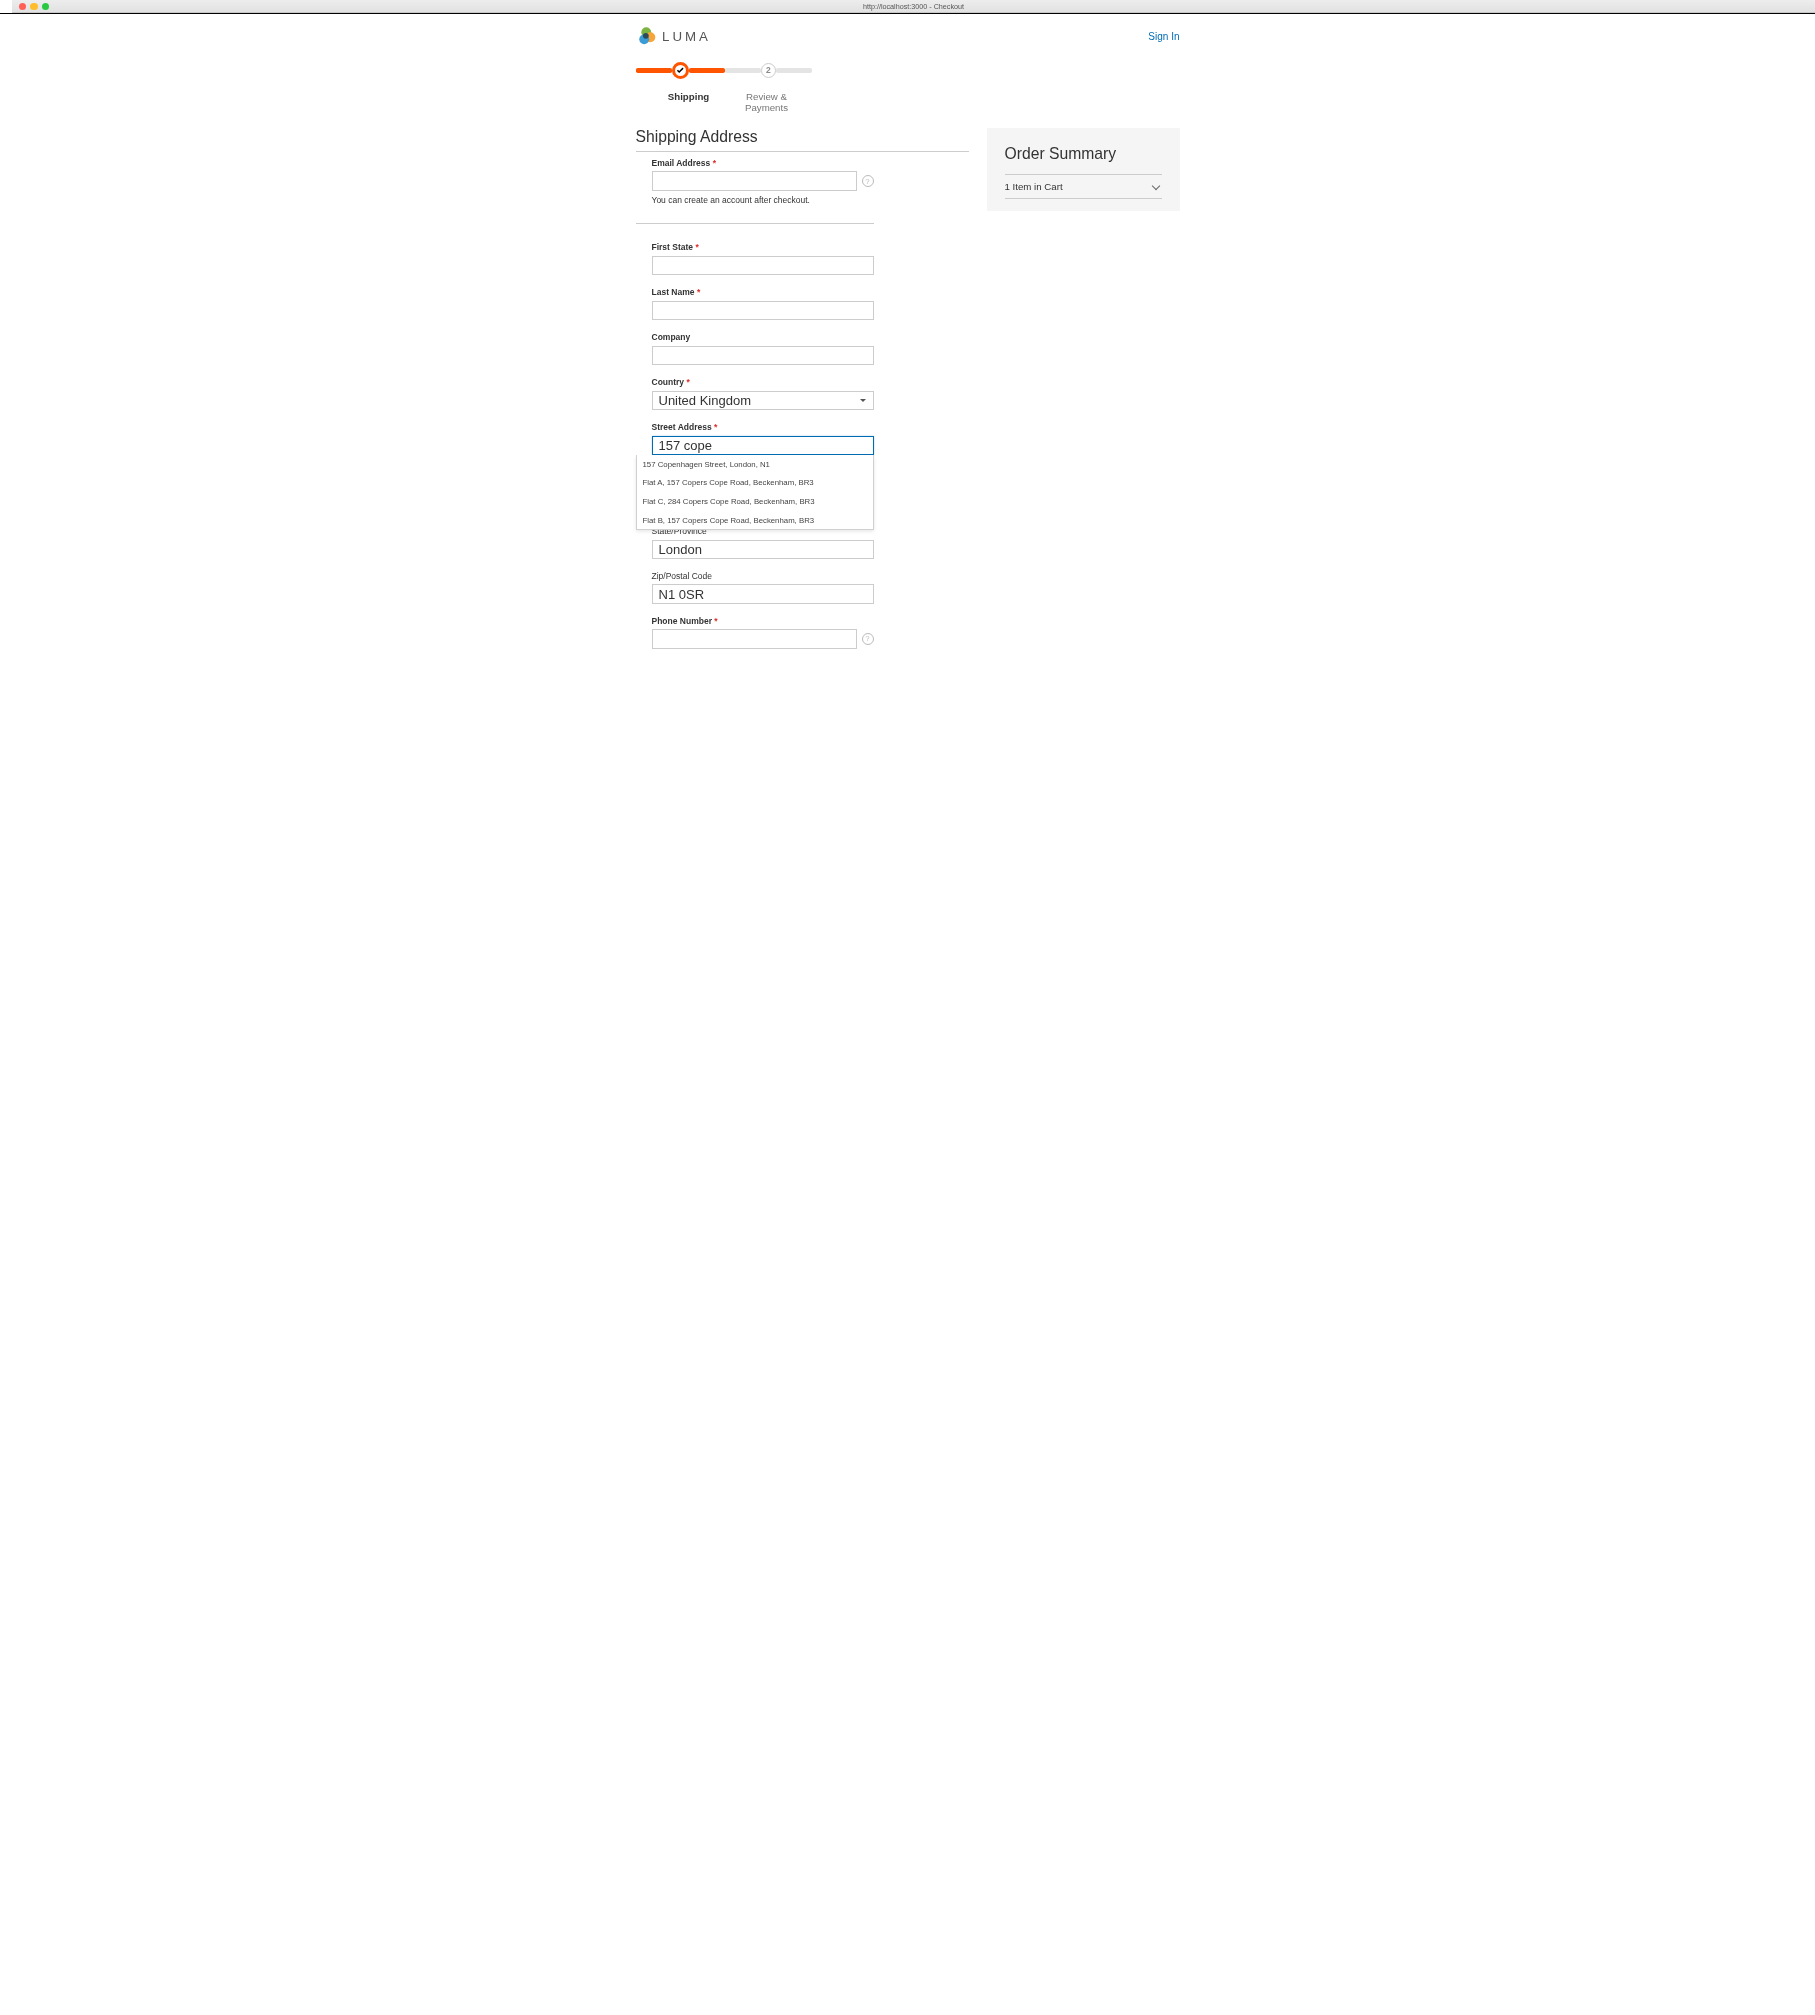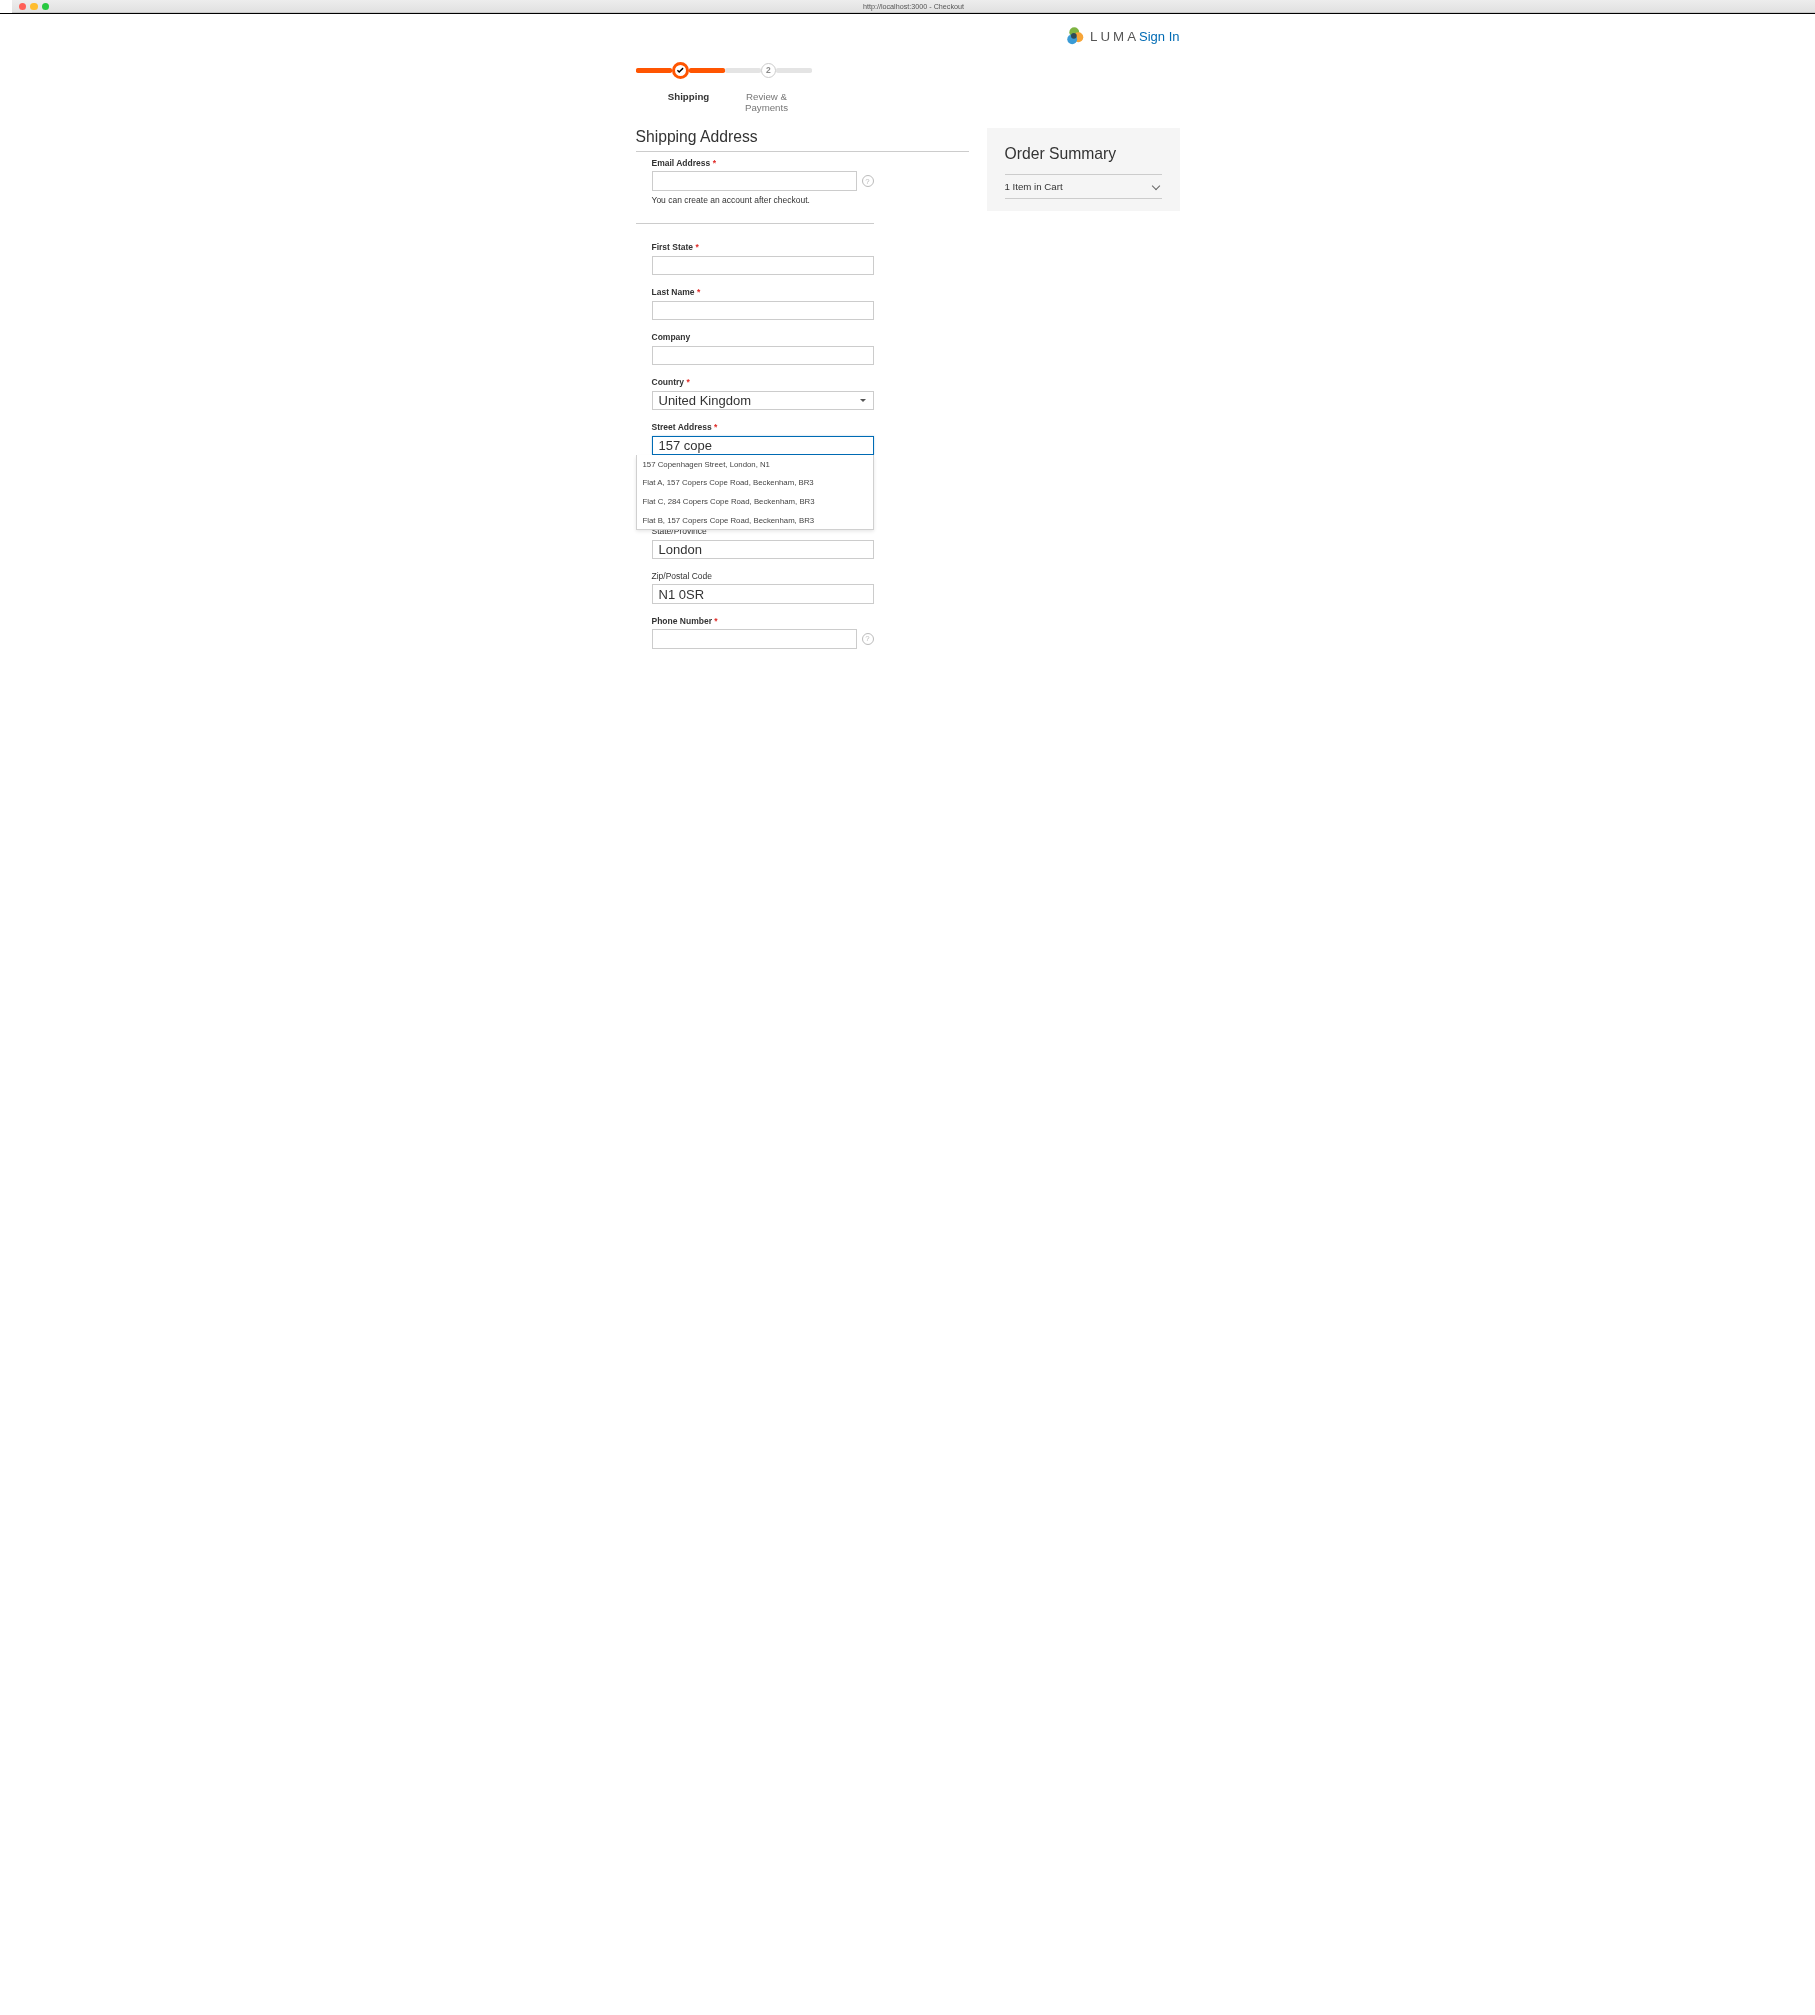--- a/index.html
+++ b/index.html
@@ -9,25 +9,25 @@
 .traffic-lights { display: flex; gap: 4.2px; }
 .tl { width: 7.2px; height: 7.2px; border-radius: 50%; }
 .tl.red { background: #ff5f57; }
 .tl.yellow { background: #ffbd2e; }
 .tl.green { background: #28c940; }
 .titlebar-title { position: absolute; left: 50%; transform: translateX(-50%); font-size: 7.2px; color: #555; }
 .titlebar-border { height: 1.2px; background: #000; }
 
 .page { max-width: 592px; margin: 0 auto; padding: 12px 24px 36px; }
 
-.header-row { display: flex; justify-content: flex-end; align-items: center; margin-bottom: 15px; }
+.header-row { display: flex; justify-content: space-between; align-items: center; margin-bottom: 15px; }
 .logo { display: flex; align-items: center; gap: 6px; }
 .logo-mark { width: 20.5px; height: 20.5px; }
 .logo-text { font-size: 13.3px; letter-spacing: 3px; color: #555; font-weight: 400; }
-.signin { color: #006bb4; font-size: 13px; cursor: pointer; }
+.signin { color: #006bb4; font-size: 10px; cursor: pointer; }
 .prog-line { height: 4.2px; border-radius: 1.8px; }
 .line1 { width: 36px; background: #ff5501; }
 .circle { width: 17px; height: 17px; border-radius: 50%; border: 3px solid #ff5501; background: #fff; display: flex; align-items: center; justify-content: center; z-index: 2; }
 .check { width: 8.5px; height: 8.5px; }
 .line2 { width: 36px; background: #ff5501; }
 .line3 { width: 36px; background: #e4e4e4; }
 .circle2 { width: 15.7px; height: 15.7px; border-radius: 50%; border: 1.8px solid #ccc; background: #fff; display: flex; align-items: center; justify-content: center; font-weight: 600; color: #888; z-index: 2; }
 .line4 { width: 36px; background: #e4e4e4; }
 .step-label { margin-top: 6px; font-size: 9.7px; color: #333; width: 78px; text-align: center; }
 .step-label.active { font-weight: 700; }

